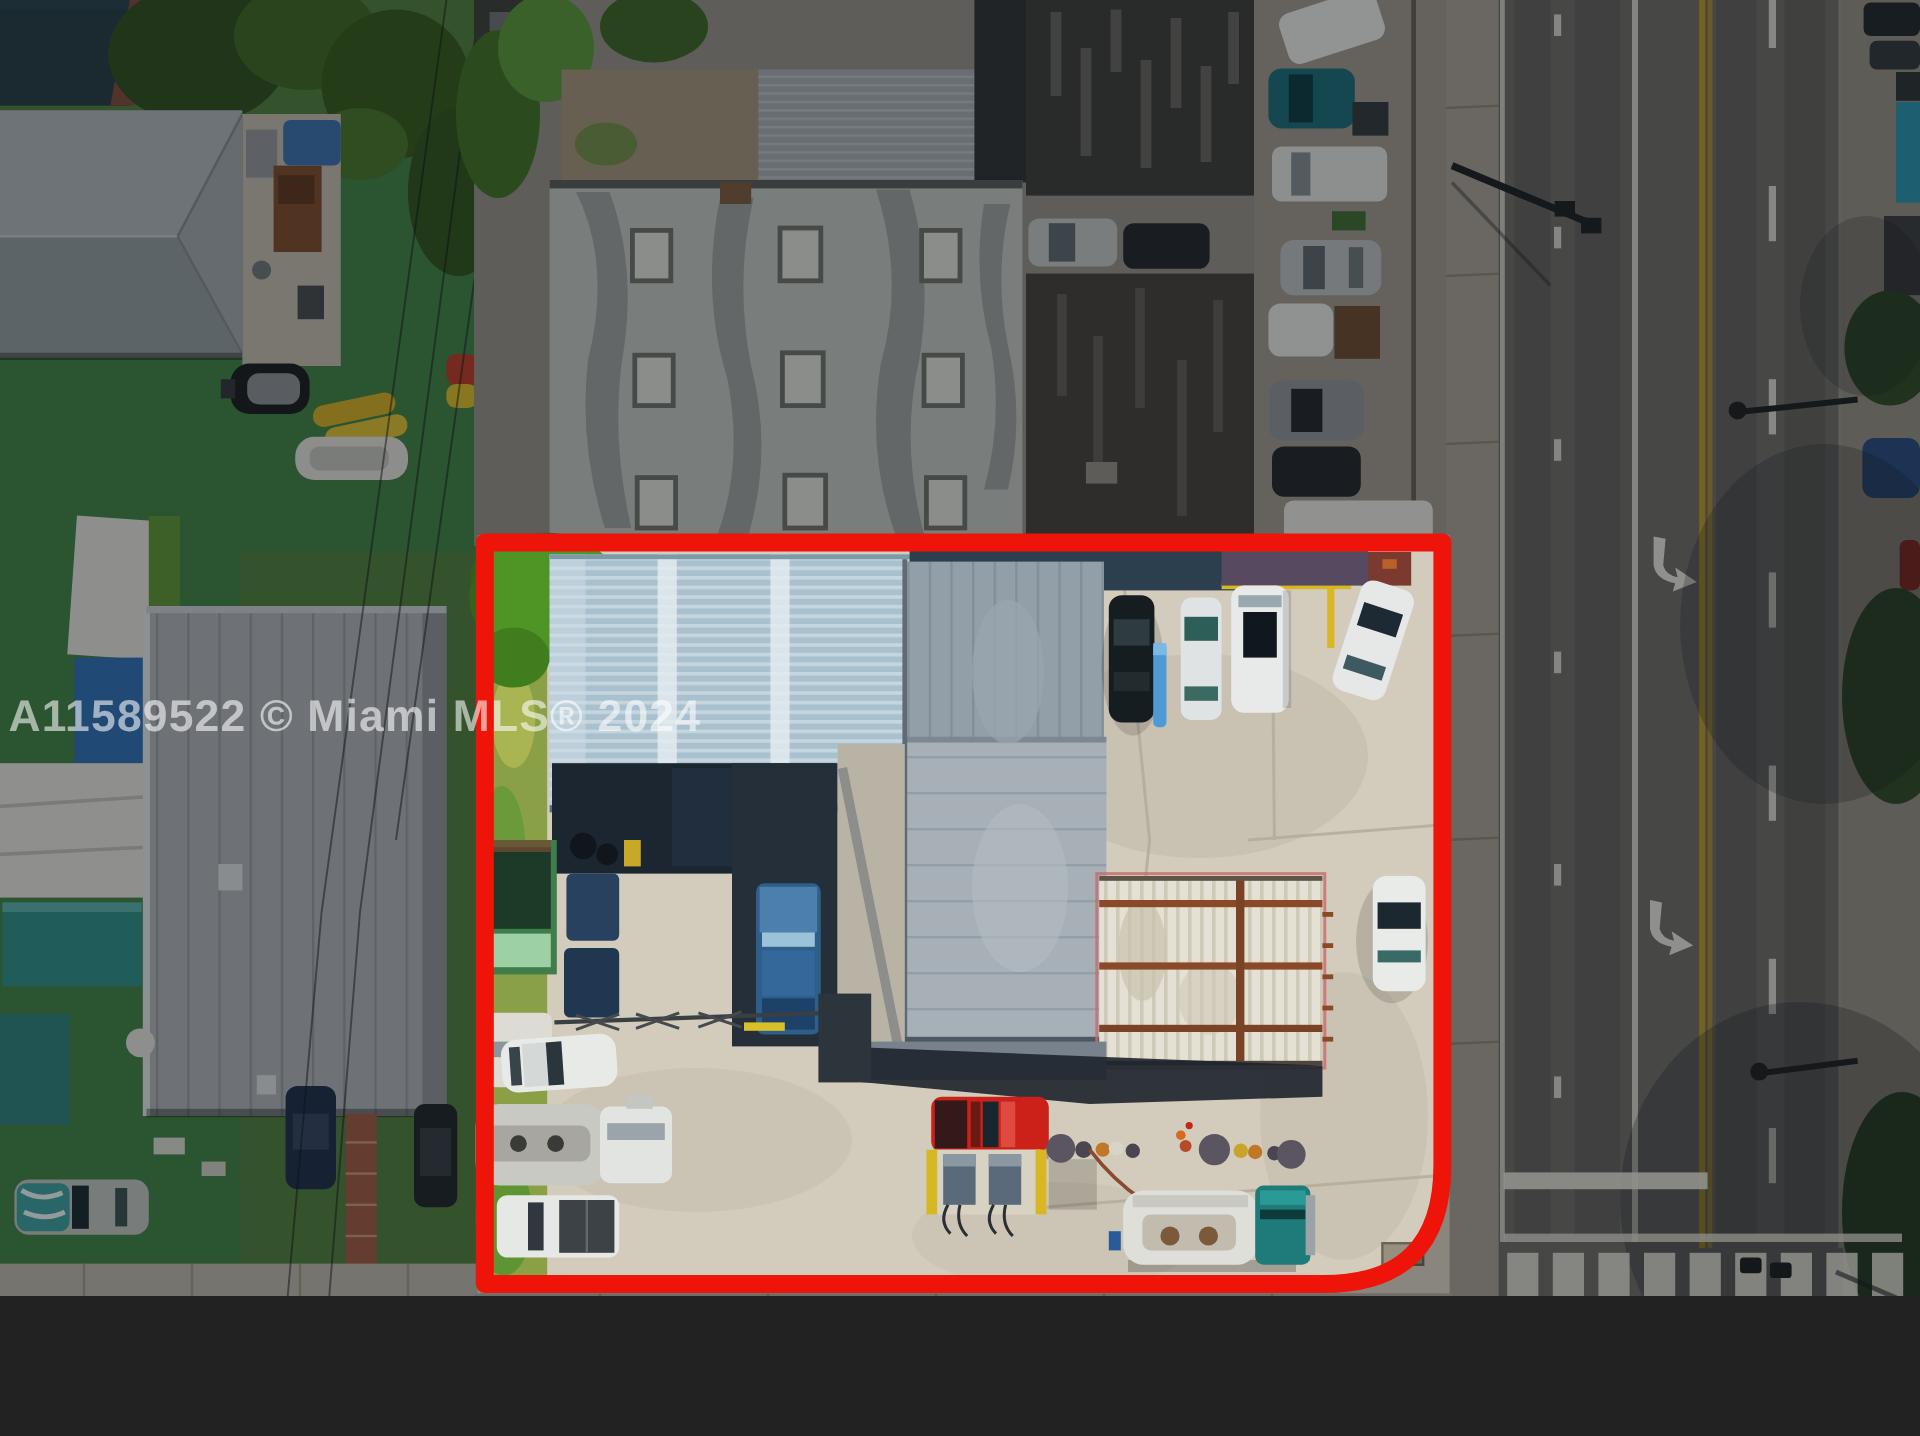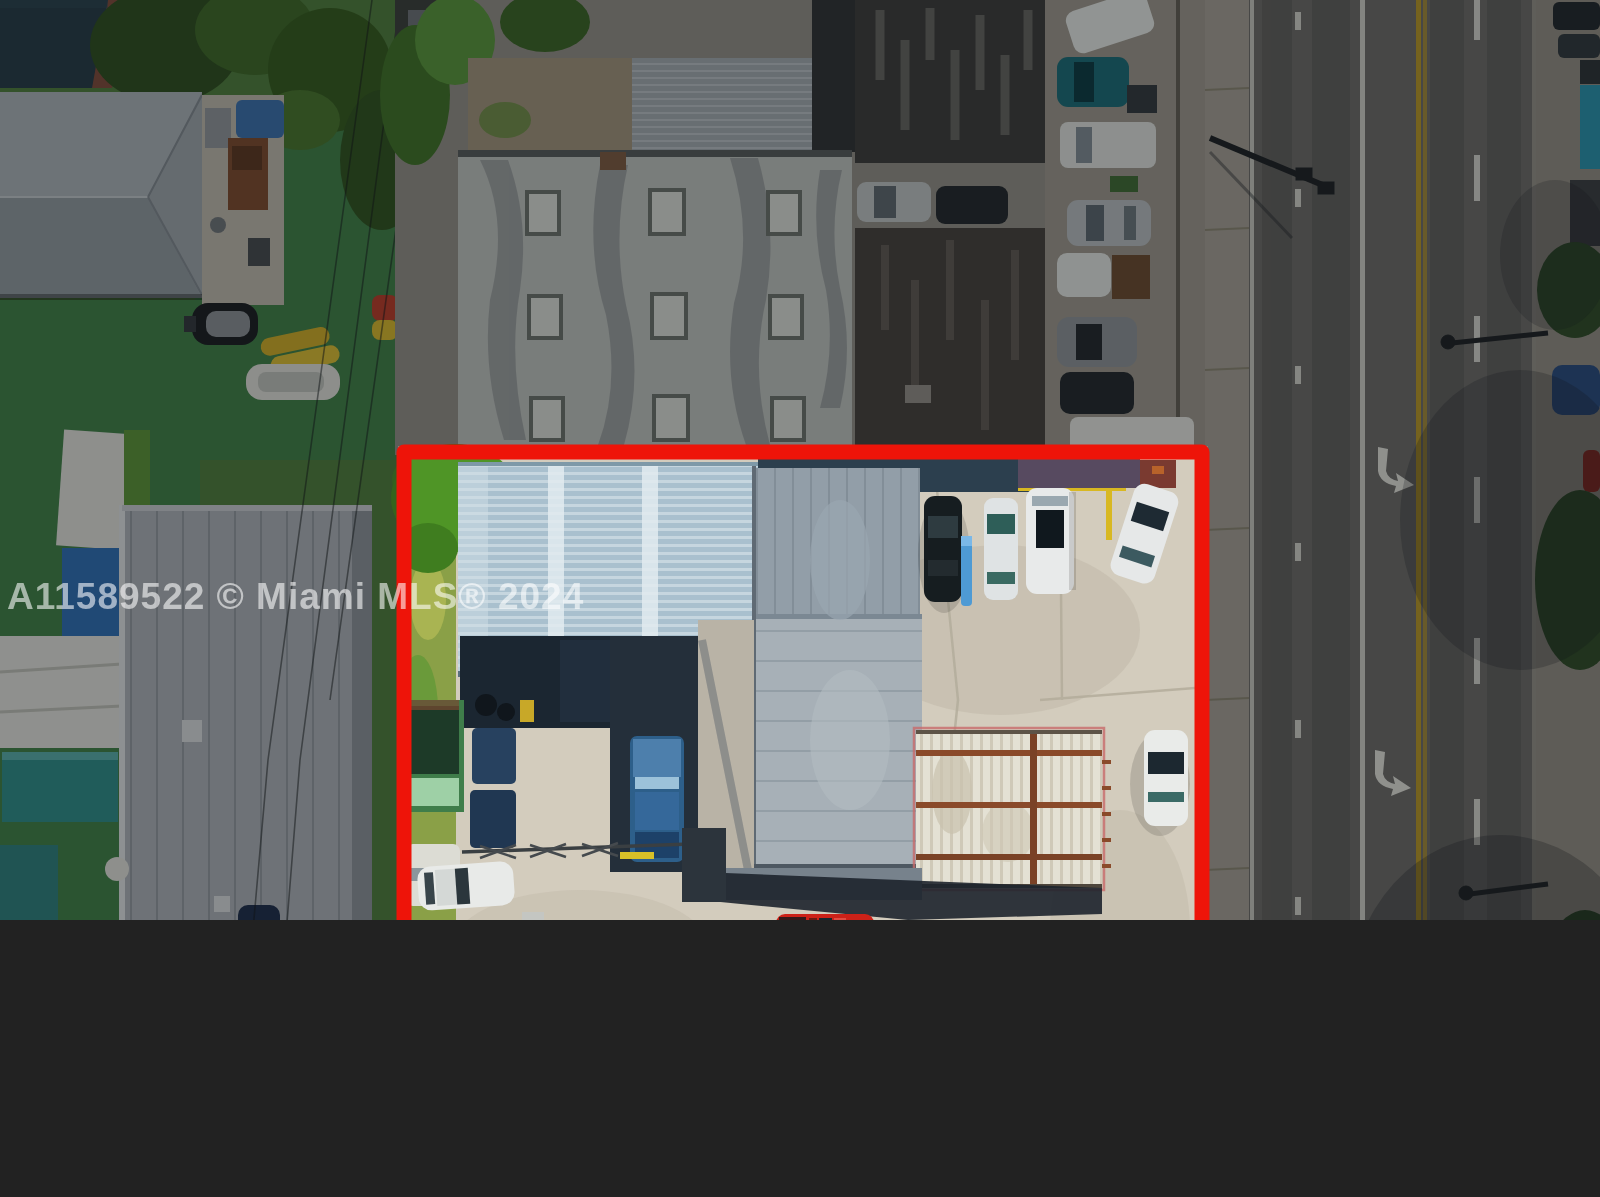--- a/index.html
+++ b/index.html
@@ -1,16 +1,16 @@
 <!DOCTYPE html>
 <html style="--boundary-red: #ee1409; --concrete: #d3ccbd; --roof-corrugated-blue: #a9c0ce; --roof-grey: #929ea8; --roof-grey-light: #a7b0b7; --grass-green: #4d7a3c; --turf-green: #3f7d46; --road-asphalt: #6b6a67; --road-dark: #54534f; --yellow-line: #b39428; --watermark-white: rgba(255,255,255,0.58); --dim-overlay: rgba(8,10,14,0.36);"><head>
 <meta charset="utf-8">
 <style>
   html,body{margin:0;padding:0;background:#222;}
-  .canvas{position:relative;width:1600px;height:920px;overflow:hidden;background:#6b6a67;
+  .canvas{position:relative;width:1600px;height:1080px;overflow:hidden;background:#6b6a67;
           font-family:"Liberation Sans", sans-serif;}
   svg{position:absolute;left:0;top:0;display:block;}
   .c-concrete{fill:var(--concrete,#d3ccbd);}
   .c-road{fill:var(--road-asphalt,#6b6a67);}
   .c-road-dark{fill:var(--road-dark,#54534f);}
   .c-grass{fill:var(--grass-green,#4d7a3c);}
   .c-turf{fill:var(--turf-green,#3f7d46);}
   .f-yellow{fill:var(--yellow-line,#b39428);}
   .dim{fill:var(--dim-overlay,rgba(8,10,14,0.36));}
   .boundary{stroke:var(--boundary-red,#ee1409);fill:none;}

